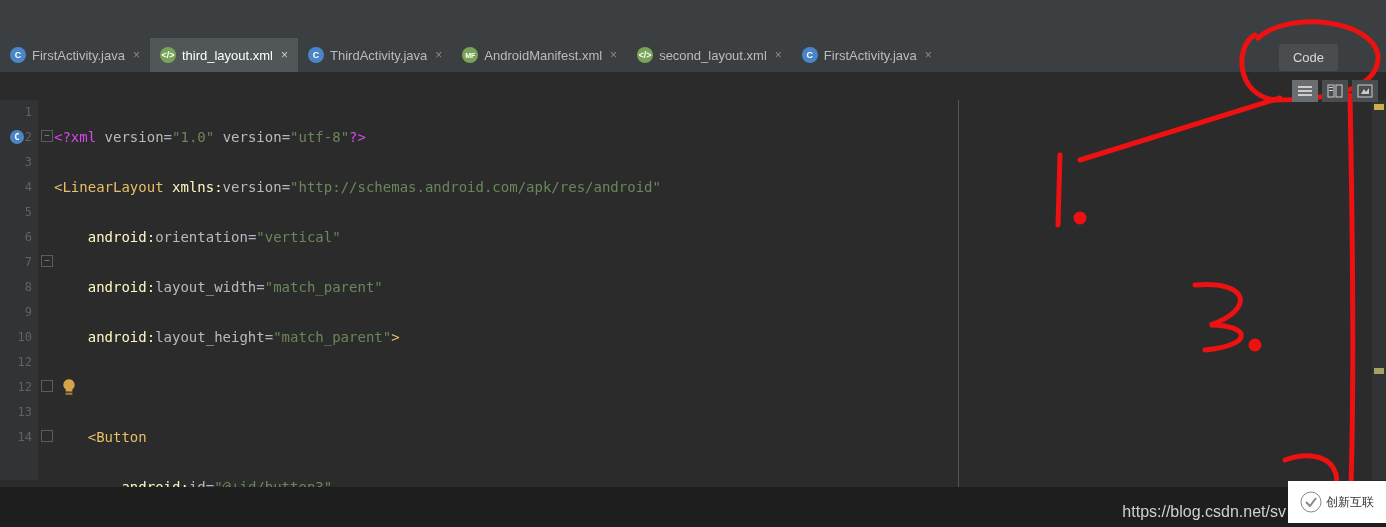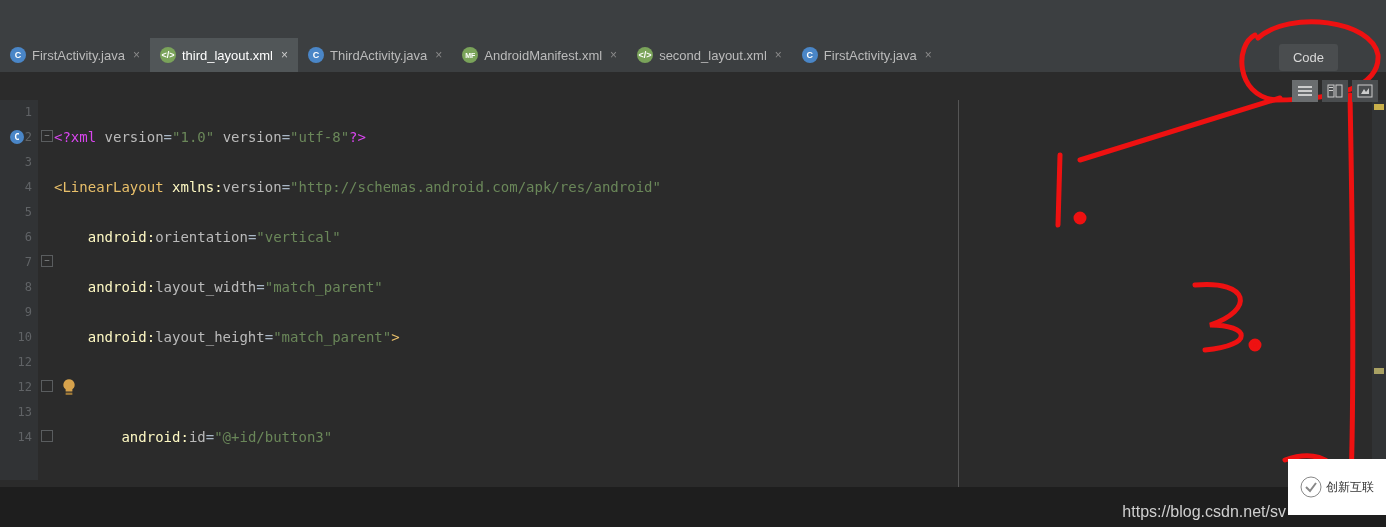--- a/index.html
+++ b/index.html
@@ -52,21 +52,21 @@
   .mark{position:absolute;left:2px;width:10px;height:6px}
   .mk-y{background:#c9b04b}
   .mk-w{background:#a9a163}
 
   
   .scribble{position:absolute;inset:0;pointer-events:none}
 
   
   .footer{position:absolute;left:0;bottom:0;width:100%;height:40px;background:#1e1e1e}
   .footer .txt{position:absolute;right:100px;bottom:6px;color:#cfcfcf;font-family:sans-serif;font-size:16px}
-  .badge{position:absolute;right:0;bottom:12px;width:98px;height:56px;background:#fff;display:flex;align-items:center;justify-content:center;color:#333;font-family:sans-serif;font-size:12px}
+  .badge{position:absolute;right:0;bottom:4px;width:98px;height:42px;background:#fff;display:flex;align-items:center;justify-content:center;color:#333;font-family:sans-serif;font-size:12px}
   .badge svg{margin-right:4px}
 
   
   .vdiv{position:absolute;top:100px;bottom:40px;left:958px;width:1px;background:#555}
 </style>
 </head>
 <body>
 <div class="root">
 
 <div class="topstrip"></div>
@@ -164,20 +164,21 @@
       </svg>
 </div>
 
 <div class="code">
 <div class="codeline"><span class="tk-pi">&lt;?xml </span><span class="tk-attr2">version</span><span class="tk-op">=</span><span class="tk-str">"1.0"</span><span> </span><span class="tk-attr2">version</span><span class="tk-op">=</span><span class="tk-str">"utf-8"</span><span class="tk-pi">?&gt;</span></div>
 <div class="codeline"><span class="tk-tag">&lt;</span><span class="tk-tag">LinearLayout</span><span> </span><span class="tk-ns">xmlns:</span><span class="tk-attr2">version</span><span class="tk-op">=</span><span class="tk-str">"http://schemas.android.com/apk/res/android"</span></div>
 <div class="codeline">    <span class="tk-ns">android:</span><span class="tk-attr2">orientation</span><span class="tk-op">=</span><span class="tk-str">"vertical"</span></div>
 <div class="codeline">    <span class="tk-ns">android:</span><span class="tk-attr2">layout_width</span><span class="tk-op">=</span><span class="tk-str">"match_parent"</span></div>
 <div class="codeline">    <span class="tk-ns">android:</span><span class="tk-attr2">layout_height</span><span class="tk-op">=</span><span class="tk-str">"match_parent"</span><span class="tk-tag">&gt;</span></div>
 <div class="codeline"></div>
+<div class="codeline">    <span class="tk-tag">&lt;</span><span class="tk-tag">Button</span></div>
 <div class="codeline">        <span class="tk-ns">android:</span><span class="tk-attr2">id</span><span class="tk-op">=</span><span class="tk-str">"@+id/button3"</span></div>
 <div class="codeline">        </div>
 
 
 
 
 
 </div>
 
 <div class="vdiv"></div>

